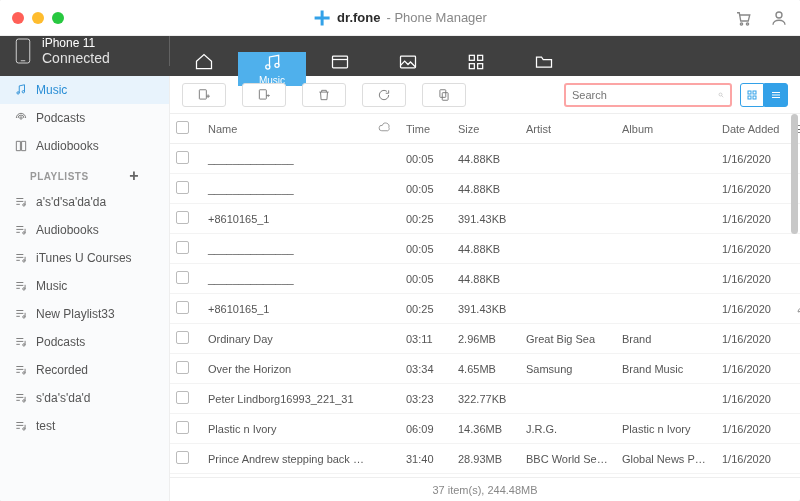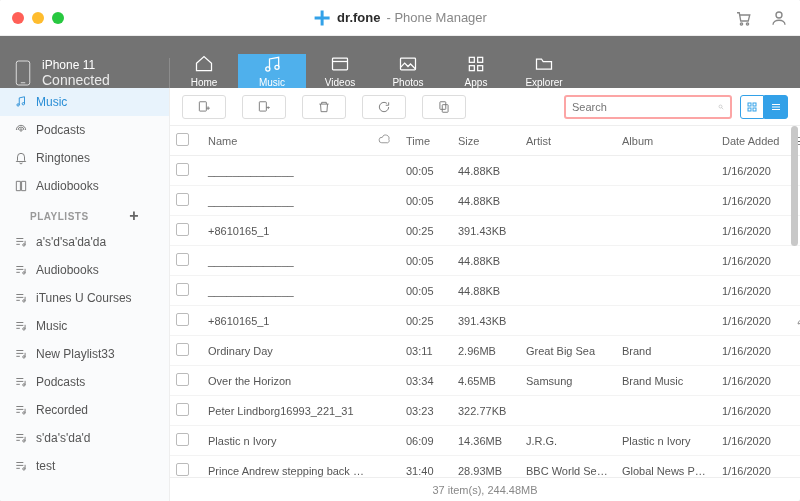--- a/index.html
+++ b/index.html
@@ -9,26 +9,26 @@
 .traffic { display: flex; gap: 8px; }
 .dot { width: 12px; height: 12px; border-radius: 50%; }
 .dot.r { background: #ff5f57; } .dot.y { background: #febc2e; } .dot.g { background: #28c840; }
 .title-center { position: absolute; left: 50%; transform: translateX(-50%); display: flex; align-items: center; gap: 6px; font-size: 13px; color: #333; }
 .title-center svg { width: 18px; height: 18px; }
 .brand { font-weight: 700; color: #2b2b2b; }
 .suffix { color: #888; font-weight: 400; }
 .title-right { margin-left: auto; display: flex; gap: 18px; align-items: center; color: #888; }
 .title-right svg { width: 18px; height: 18px; stroke: #888; }
 
-.topnav { height: 52px; background: #737373; display: flex; align-items: flex-end; color: #fff; }
+.topnav { height: 40px; background: #404040; display: flex; align-items: flex-start; color: #fff; }
 .device { width: 170px; display: flex; align-items: center; gap: 10px; padding: 0 14px; border-right: 1px solid rgba(255,255,255,0.18); }
 .device svg { width: 18px; height: 28px; stroke: #fff; fill: none; }
 .device-text .n { font-size: 12px; font-weight: 500; } .device-text .s { font-size: 14px; opacity: .85; }
 .navitems { display: flex; }
-.navitem { width: 68px; display: flex; flex-direction: column; align-items: center; justify-content: center; gap: 3px; font-size: 10px; cursor: pointer; }
+.navitem { width: 68px; display: flex; flex-direction: column; align-items: center; justify-content: center; gap: 3px; font-size: 10px; cursor: pointer; margin-top: 16px; }
 .navitem.active { background: #4fb0ec; }
 .navitem svg { width: 20px; height: 20px; stroke: #fff; fill: none; stroke-width: 1.5; }
 
 .body { flex: 1; display: flex; min-height: 0; }
 .sidebar { width: 170px; background: #fafbfc; border-right: 1px solid #eee; overflow-y: auto; font-size: 12px; }
 .side-item { display: flex; align-items: center; gap: 8px; padding: 7px 14px; color: #555; cursor: pointer; }
 .side-item svg { width: 14px; height: 14px; stroke: #777; fill: none; stroke-width: 1.6; }
 .side-item.selected { background: #e8f3fc; color: #2a8ed6; }
 .side-item.selected svg { stroke: #2a8ed6; }
 .side-header { display: flex; align-items: center; justify-content: space-between; padding: 8px 30px 4px; font-size: 10px; color: #999; font-weight: 600; letter-spacing: .5px; }
@@ -158,27 +158,20 @@
             <circle cx="16" cy="15" r="2"></circle>
           </svg>
           <span>Music</span>
         </div>
         <div class="side-item">
           <svg viewBox="0 0 24 24">
             <circle cx="12" cy="12" r="2"></circle>
             <path d="M7 12a5 5 0 0 1 10 0M4 12a8 8 0 0 1 16 0"></path>
           </svg>
           <span>Podcasts</span>
-        </div>
-        <div class="side-item">
-          <svg viewBox="0 0 24 24">
-            <path d="M6 16V10a6 6 0 0 1 12 0v6l2 2H4z"></path>
-            <path d="M10 20a2 2 0 0 0 4 0"></path>
-          </svg>
-          <span>Ringtones</span>
         </div>
         <div class="side-item">
           <svg viewBox="0 0 24 24">
             <path d="M4 4h7v16H4zM13 4h7v16h-7z"></path>
           </svg>
           <span>Audiobooks</span>
         </div>
         <div class="side-header">
           <span>PLAYLISTS</span>
           <span class="plus">+</span>

